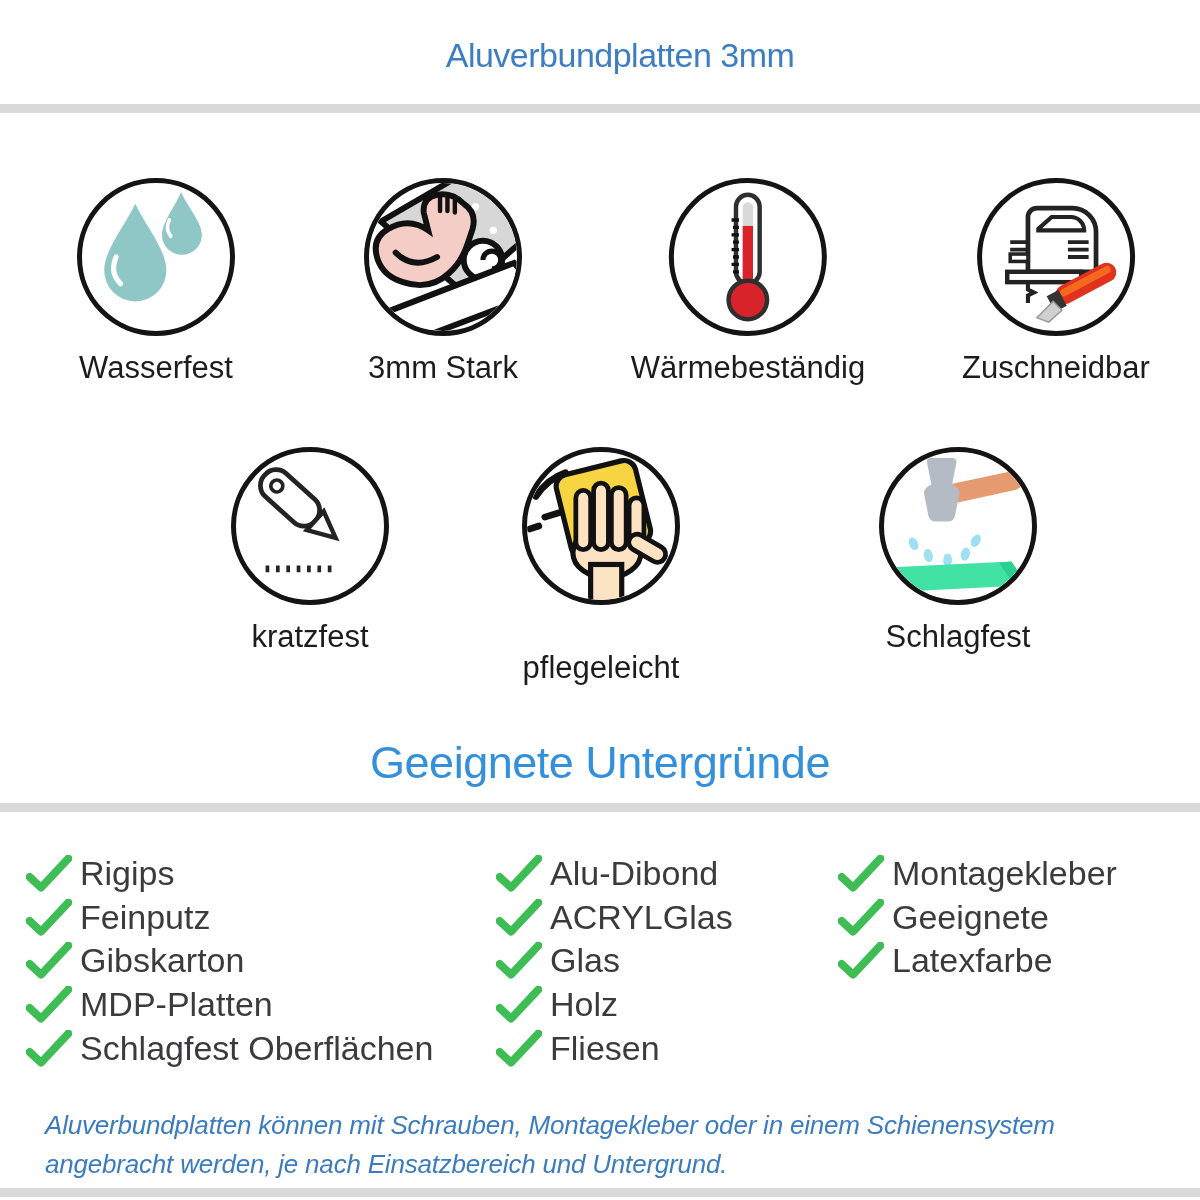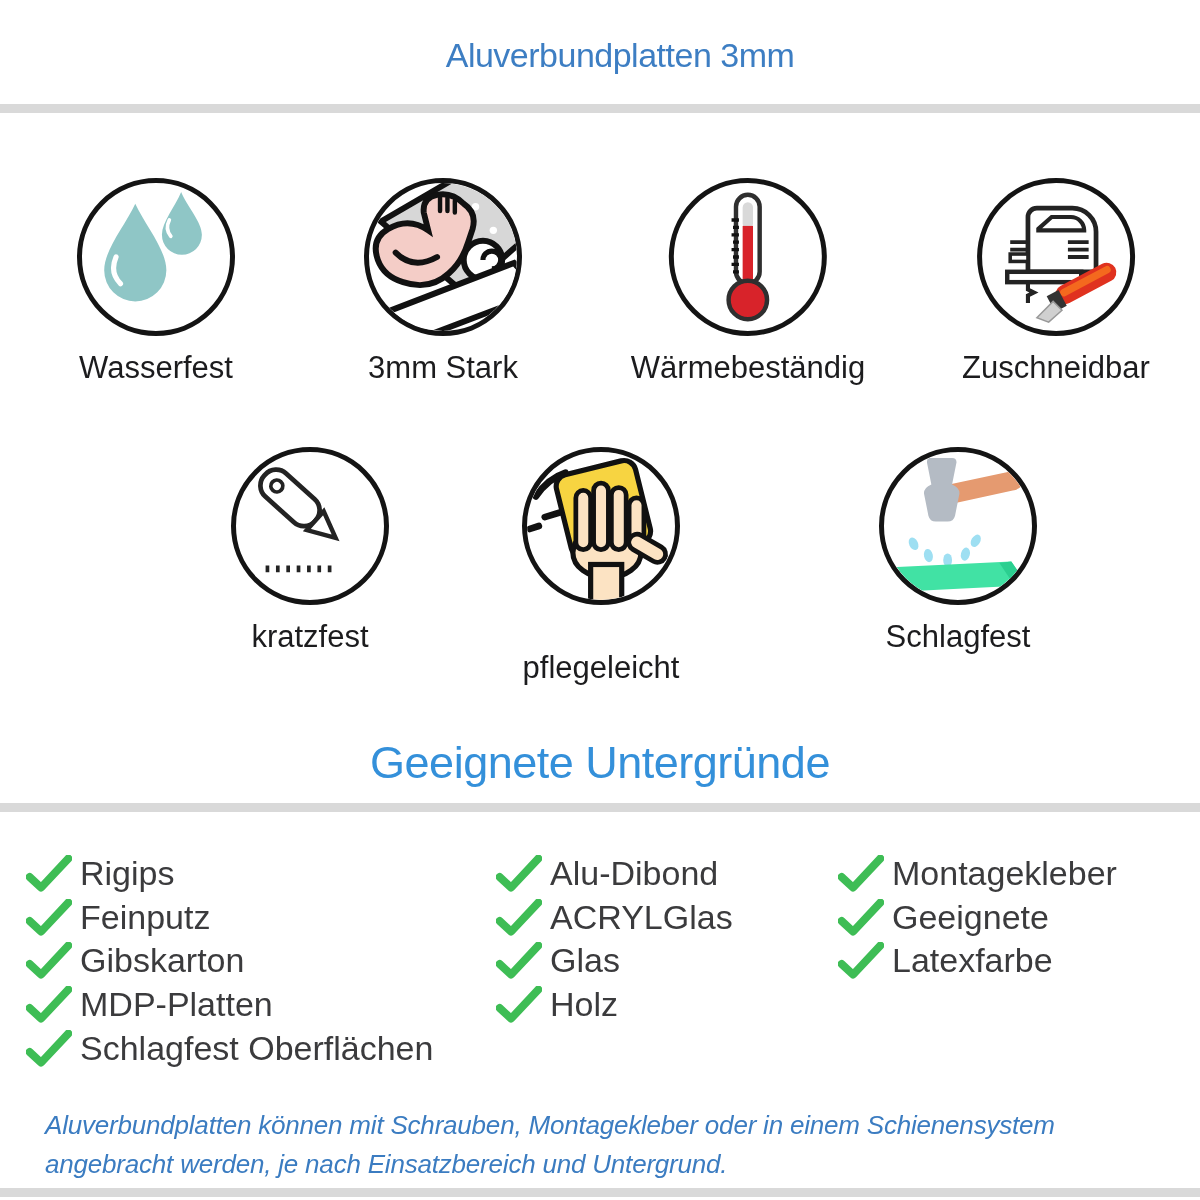--- a/index.html
+++ b/index.html
@@ -303,20 +303,26 @@
           <path d="M4 25 L17 37 L48 4" stroke="#3ebd55" stroke-width="9" fill="none" stroke-linecap="round" stroke-linejoin="round"></path>
         </svg>
       <span class="check-label">Glas</span>
     </div>
     <div class="check-row">
       <svg viewBox="0 0 52 42">
           <path d="M4 25 L17 37 L48 4" stroke="#3ebd55" stroke-width="9" fill="none" stroke-linecap="round" stroke-linejoin="round"></path>
         </svg>
       <span class="check-label">Holz</span>
     </div>
+    <div class="check-row">
+      <svg viewBox="0 0 52 42">
+          <path d="M4 25 L17 37 L48 4" stroke="#3ebd55" stroke-width="9" fill="none" stroke-linecap="round" stroke-linejoin="round"></path>
+        </svg>
+      <span class="check-label">Fliesen</span>
+    </div>
   </div>
 
   <div class="check-col col-3">
     <div class="check-row">
       <svg viewBox="0 0 52 42">
           <path d="M4 25 L17 37 L48 4" stroke="#3ebd55" stroke-width="9" fill="none" stroke-linecap="round" stroke-linejoin="round"></path>
         </svg>
       <span class="check-label">Montagekleber</span>
     </div>
     <div class="check-row">

